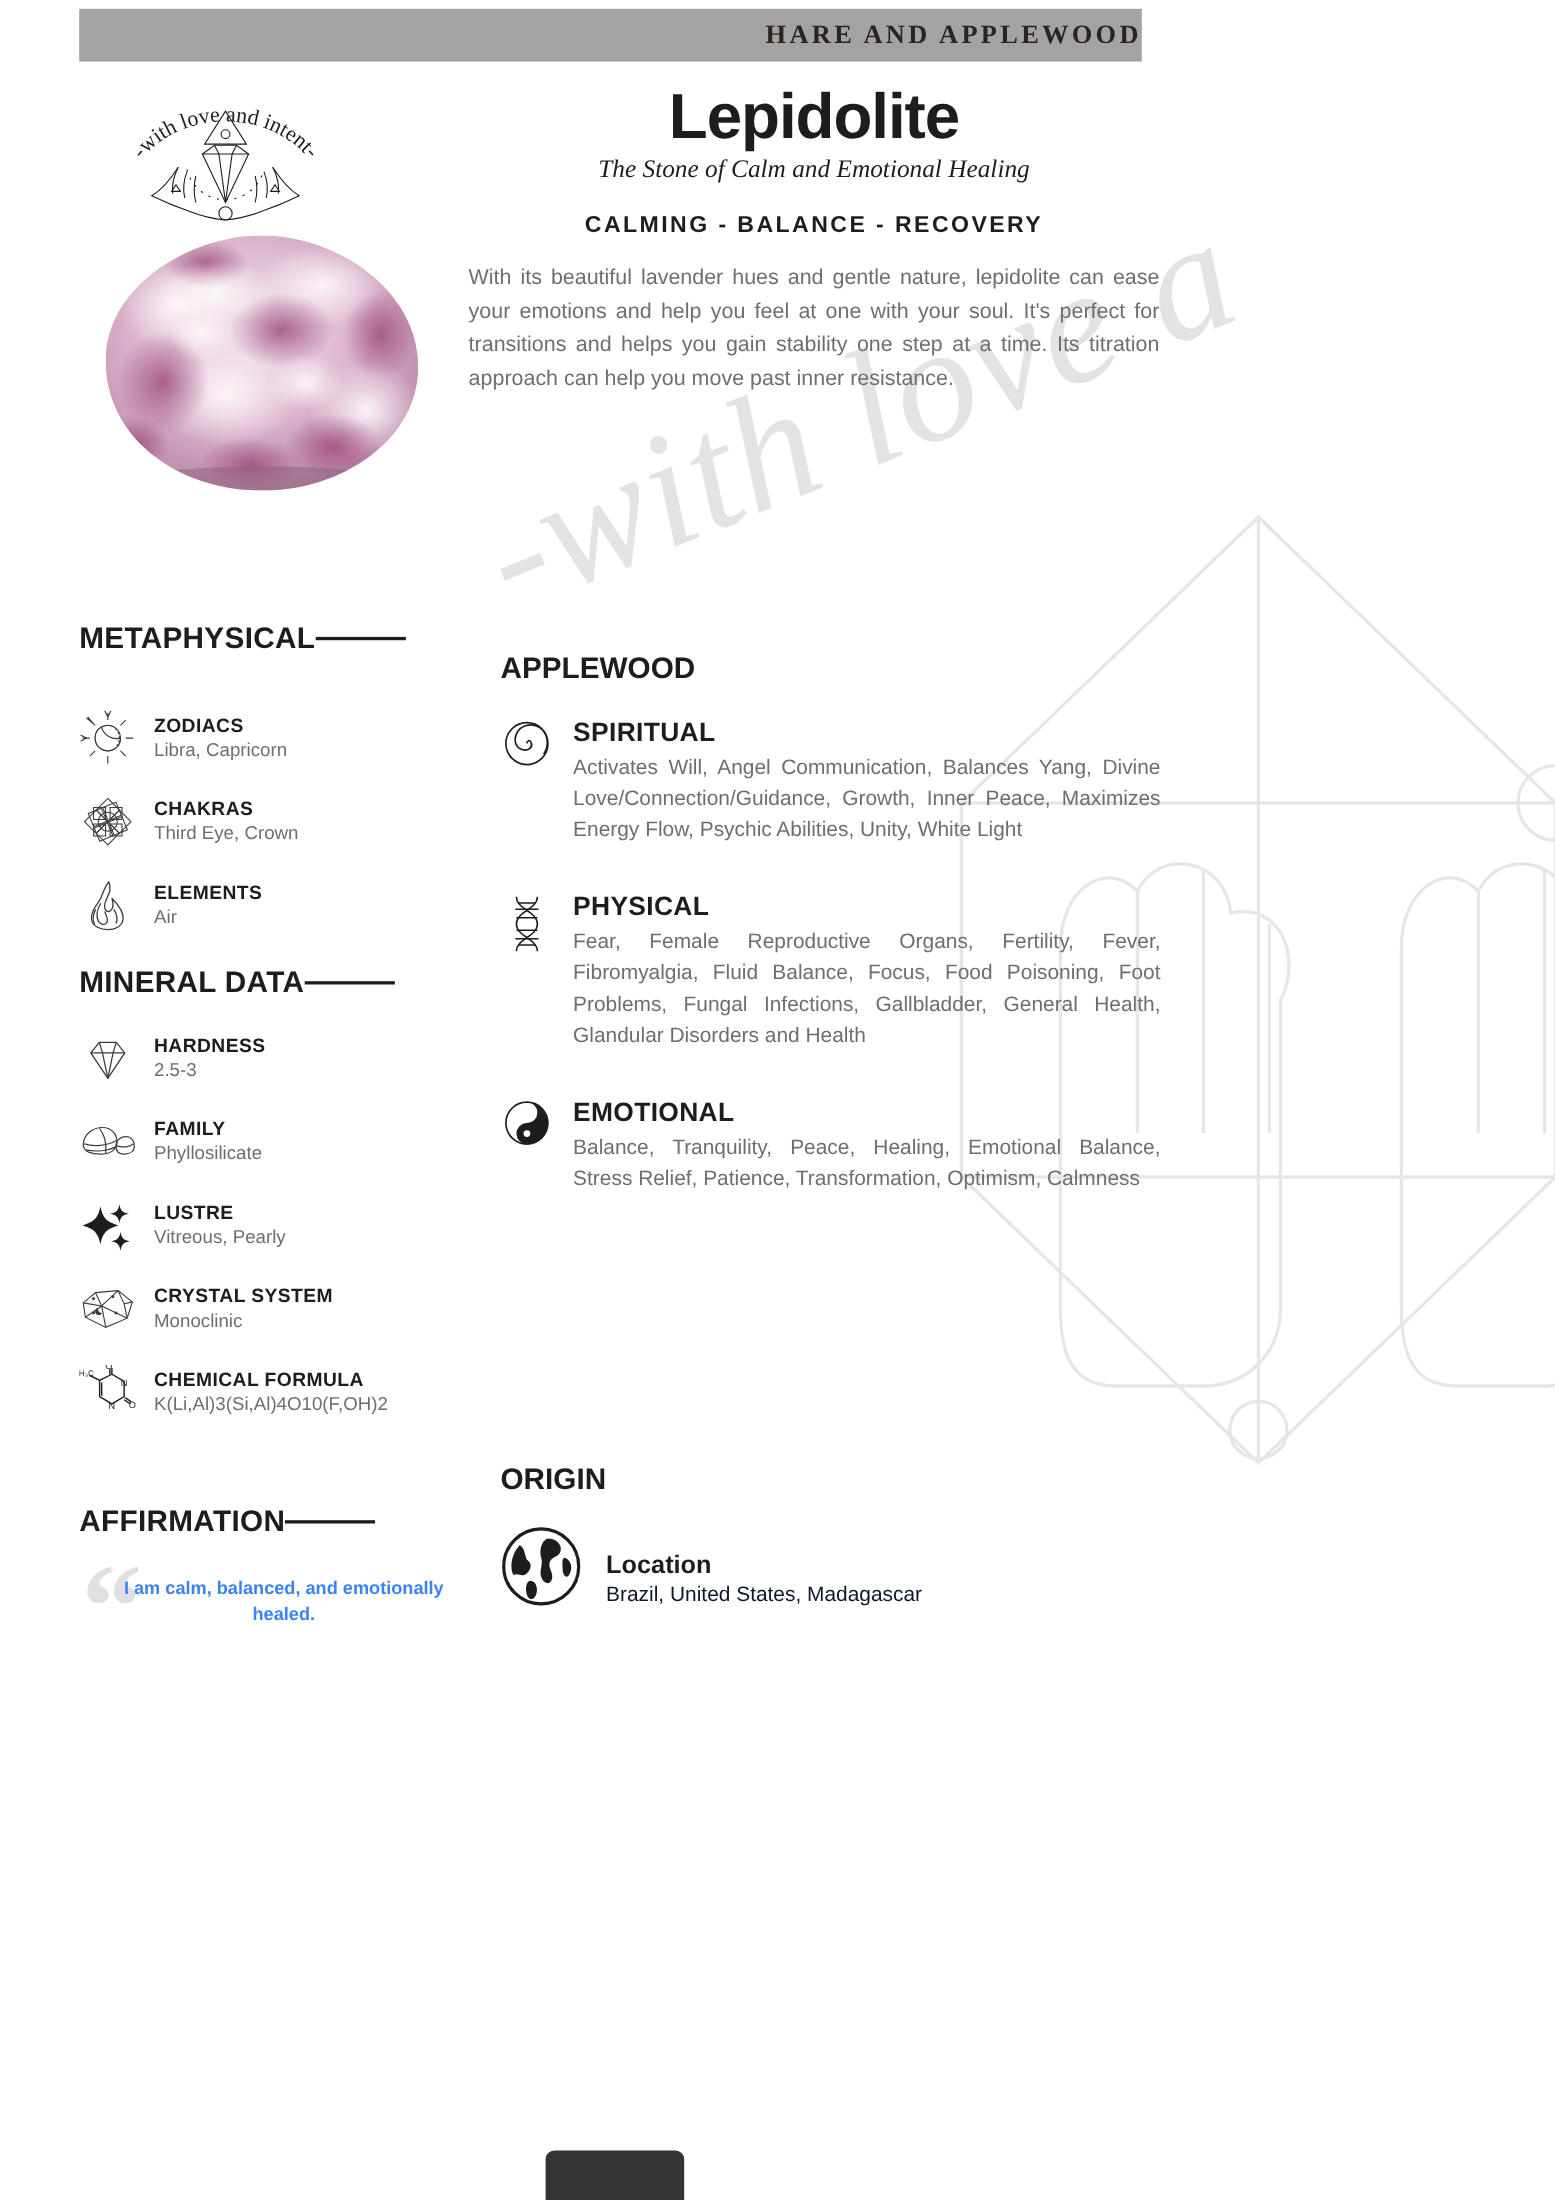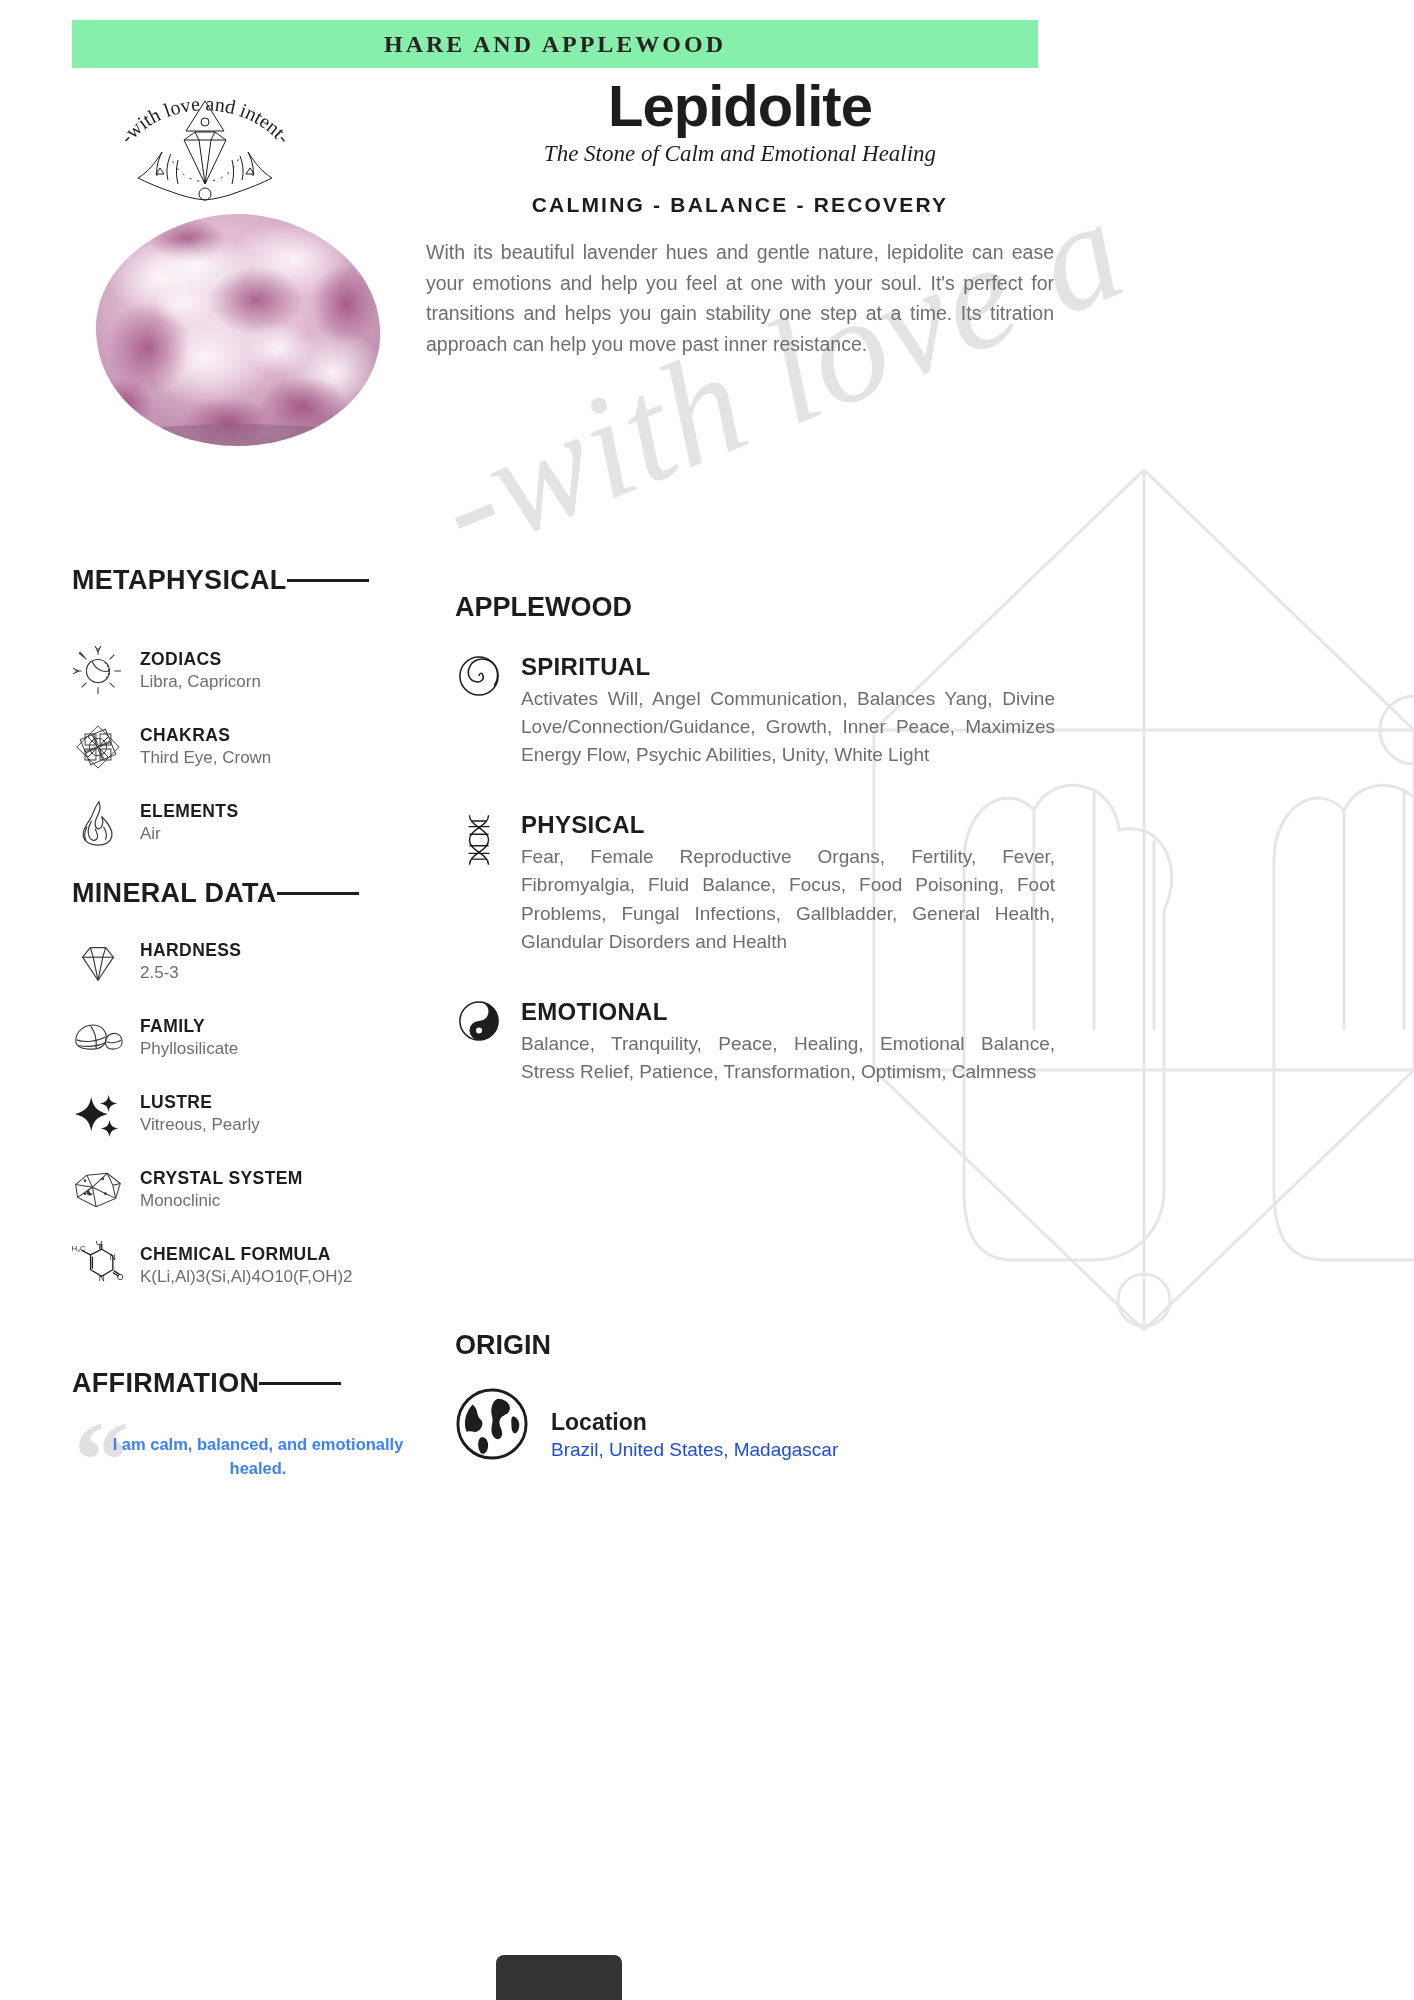--- a/index.html
+++ b/index.html
@@ -42,27 +42,27 @@
     top: 430px;
     width: 820px;
     height: 980px;
     opacity: 1;
   }
 
   
   .topbar {
     position: absolute;
     left: 72px;
-    top: 20px;
+    top: 8px;
     width: 966px;
     height: 48px;
-    background: #86efac;
+    background: #a3a3a3;
     display: flex;
     align-items: center;
-    justify-content: center;
+    justify-content: flex-end;
     z-index: 3;
   }
   .topbar-title {
     font-family: "Liberation Serif", serif;
     font-weight: bold;
     font-size: 24px;
     letter-spacing: 3px;
     color: #2b2320;
   }
 
@@ -278,21 +278,21 @@
     margin-top: 26px;
   }
   .origin-label {
     font-size: 23px;
     font-weight: bold;
     color: #1d1d1b;
   }
   .origin-value {
     margin-top: 3px;
     font-size: 19px;
-    color: #1d4ed8;
+    color: #0f172a;
   }
 
   
   .bottom-tab {
     position: absolute;
     left: 496px;
     top: 1955px;
     width: 126px;
     height: 52px;
     background: #333333;

